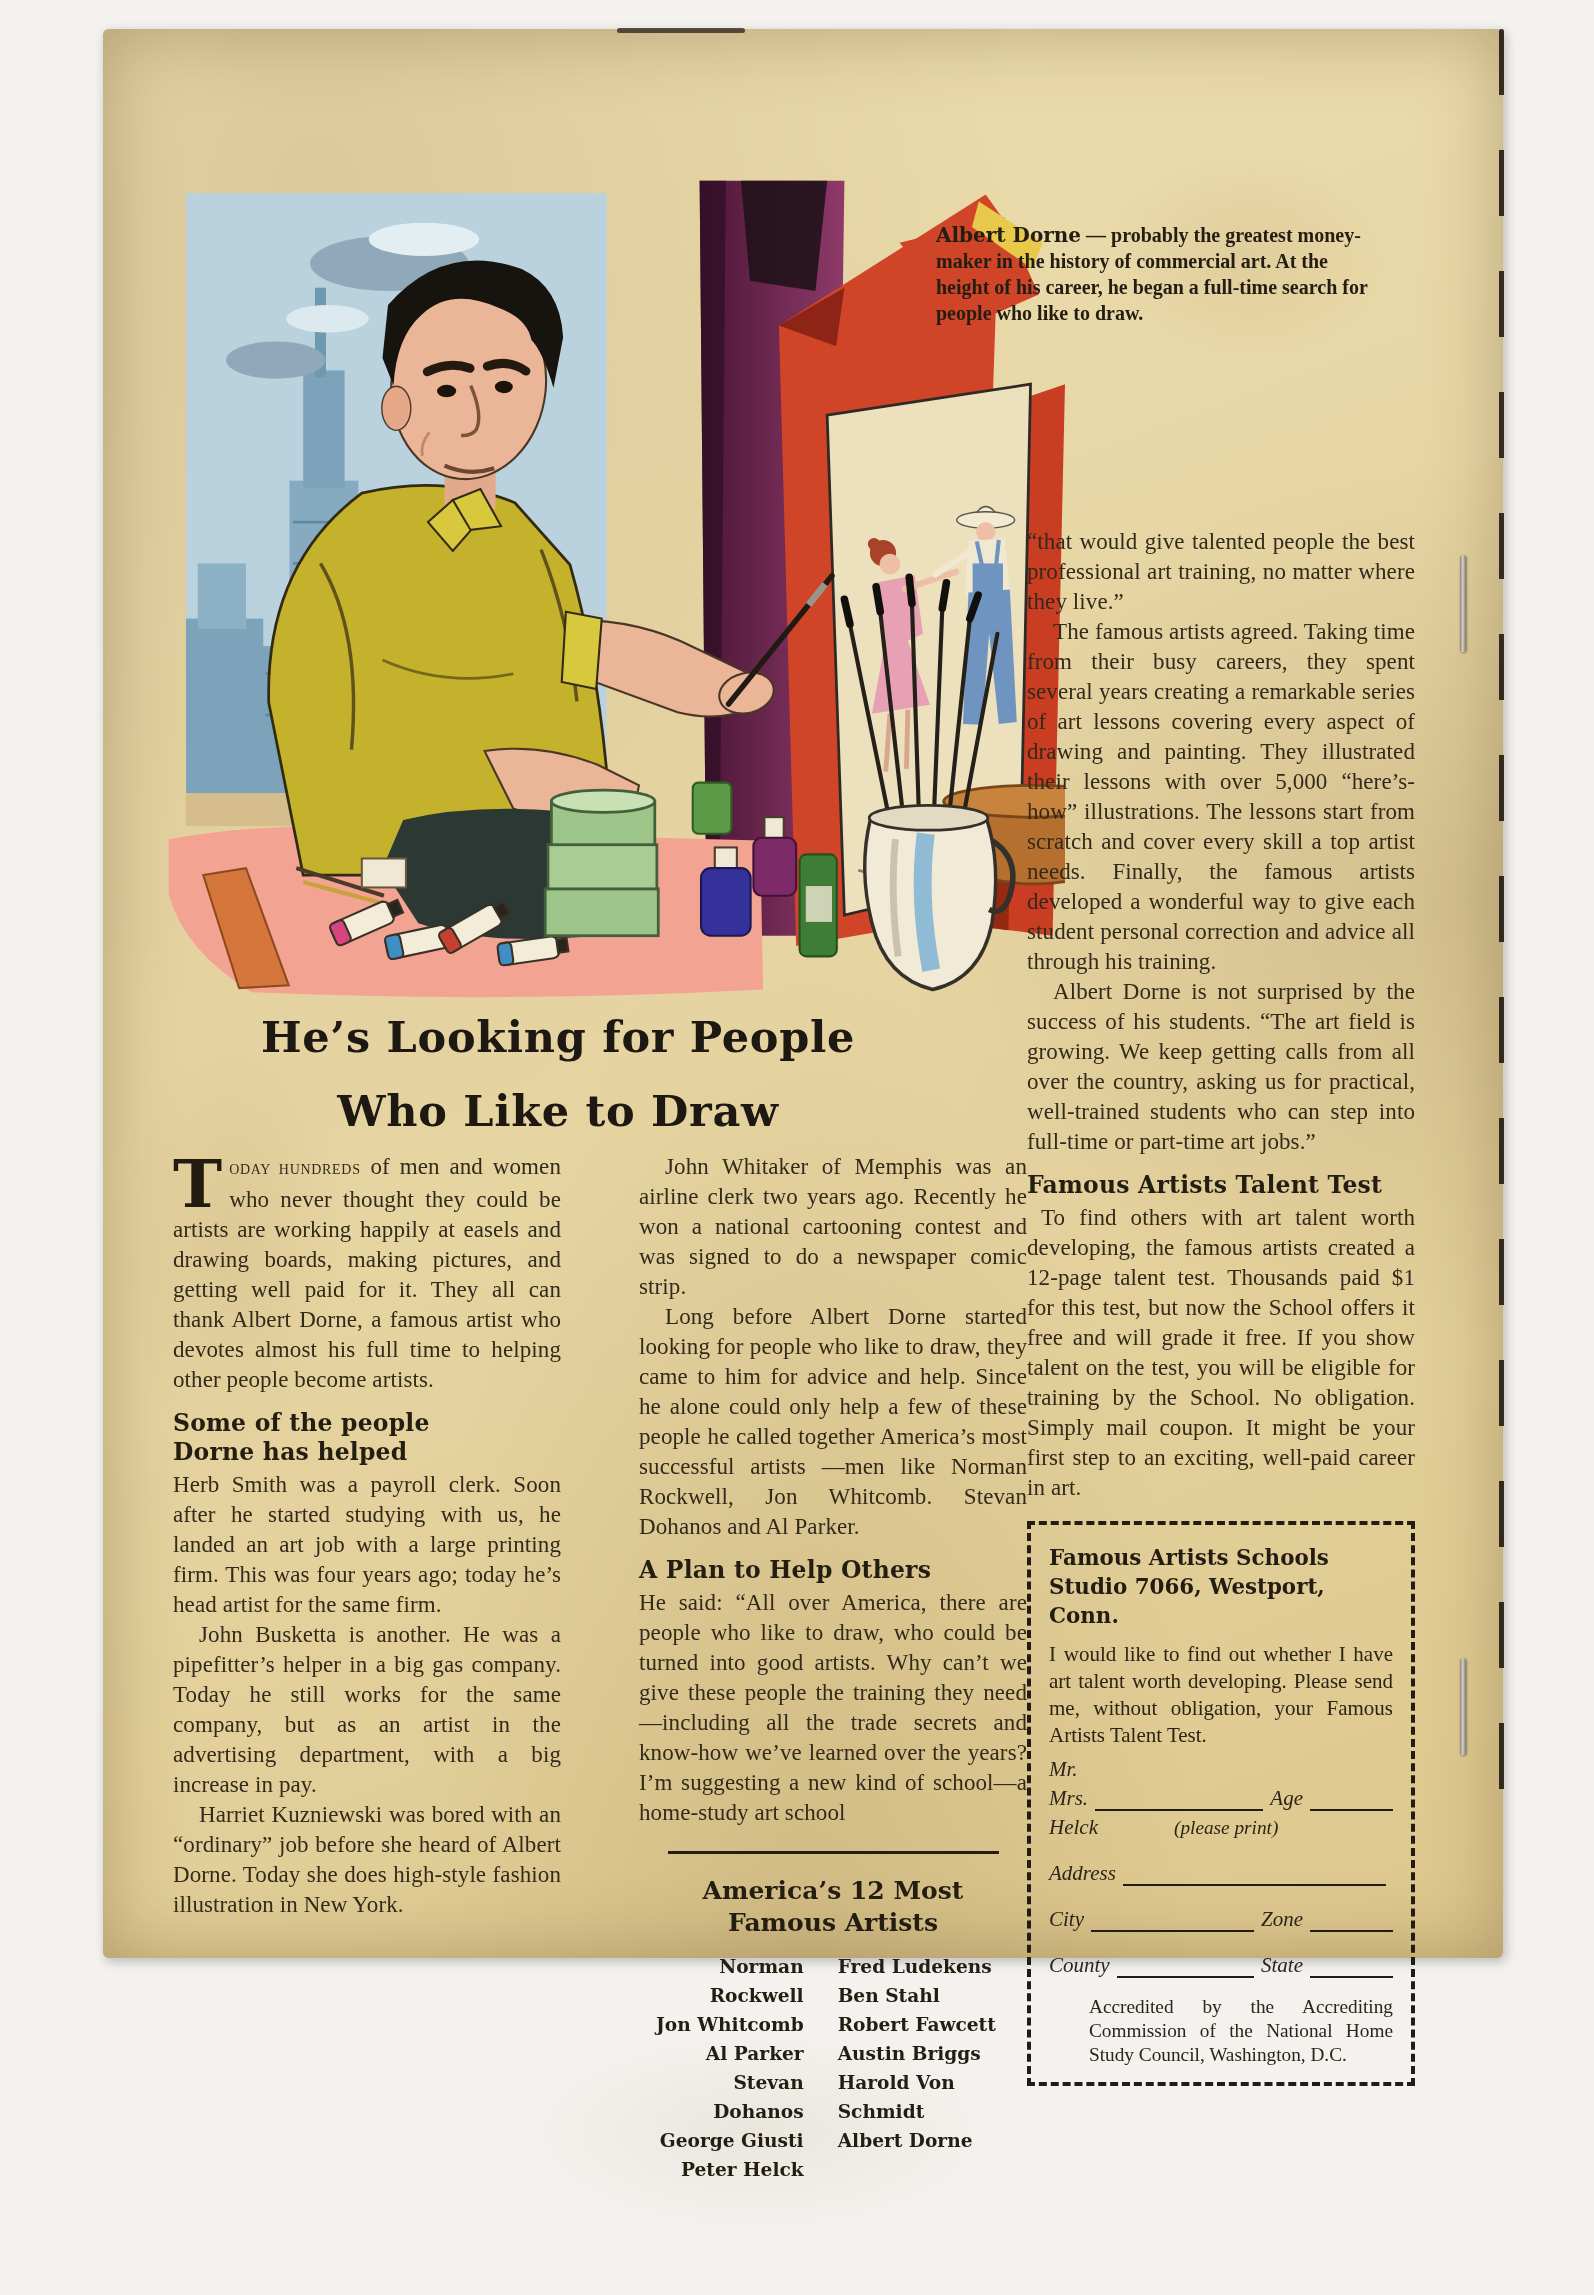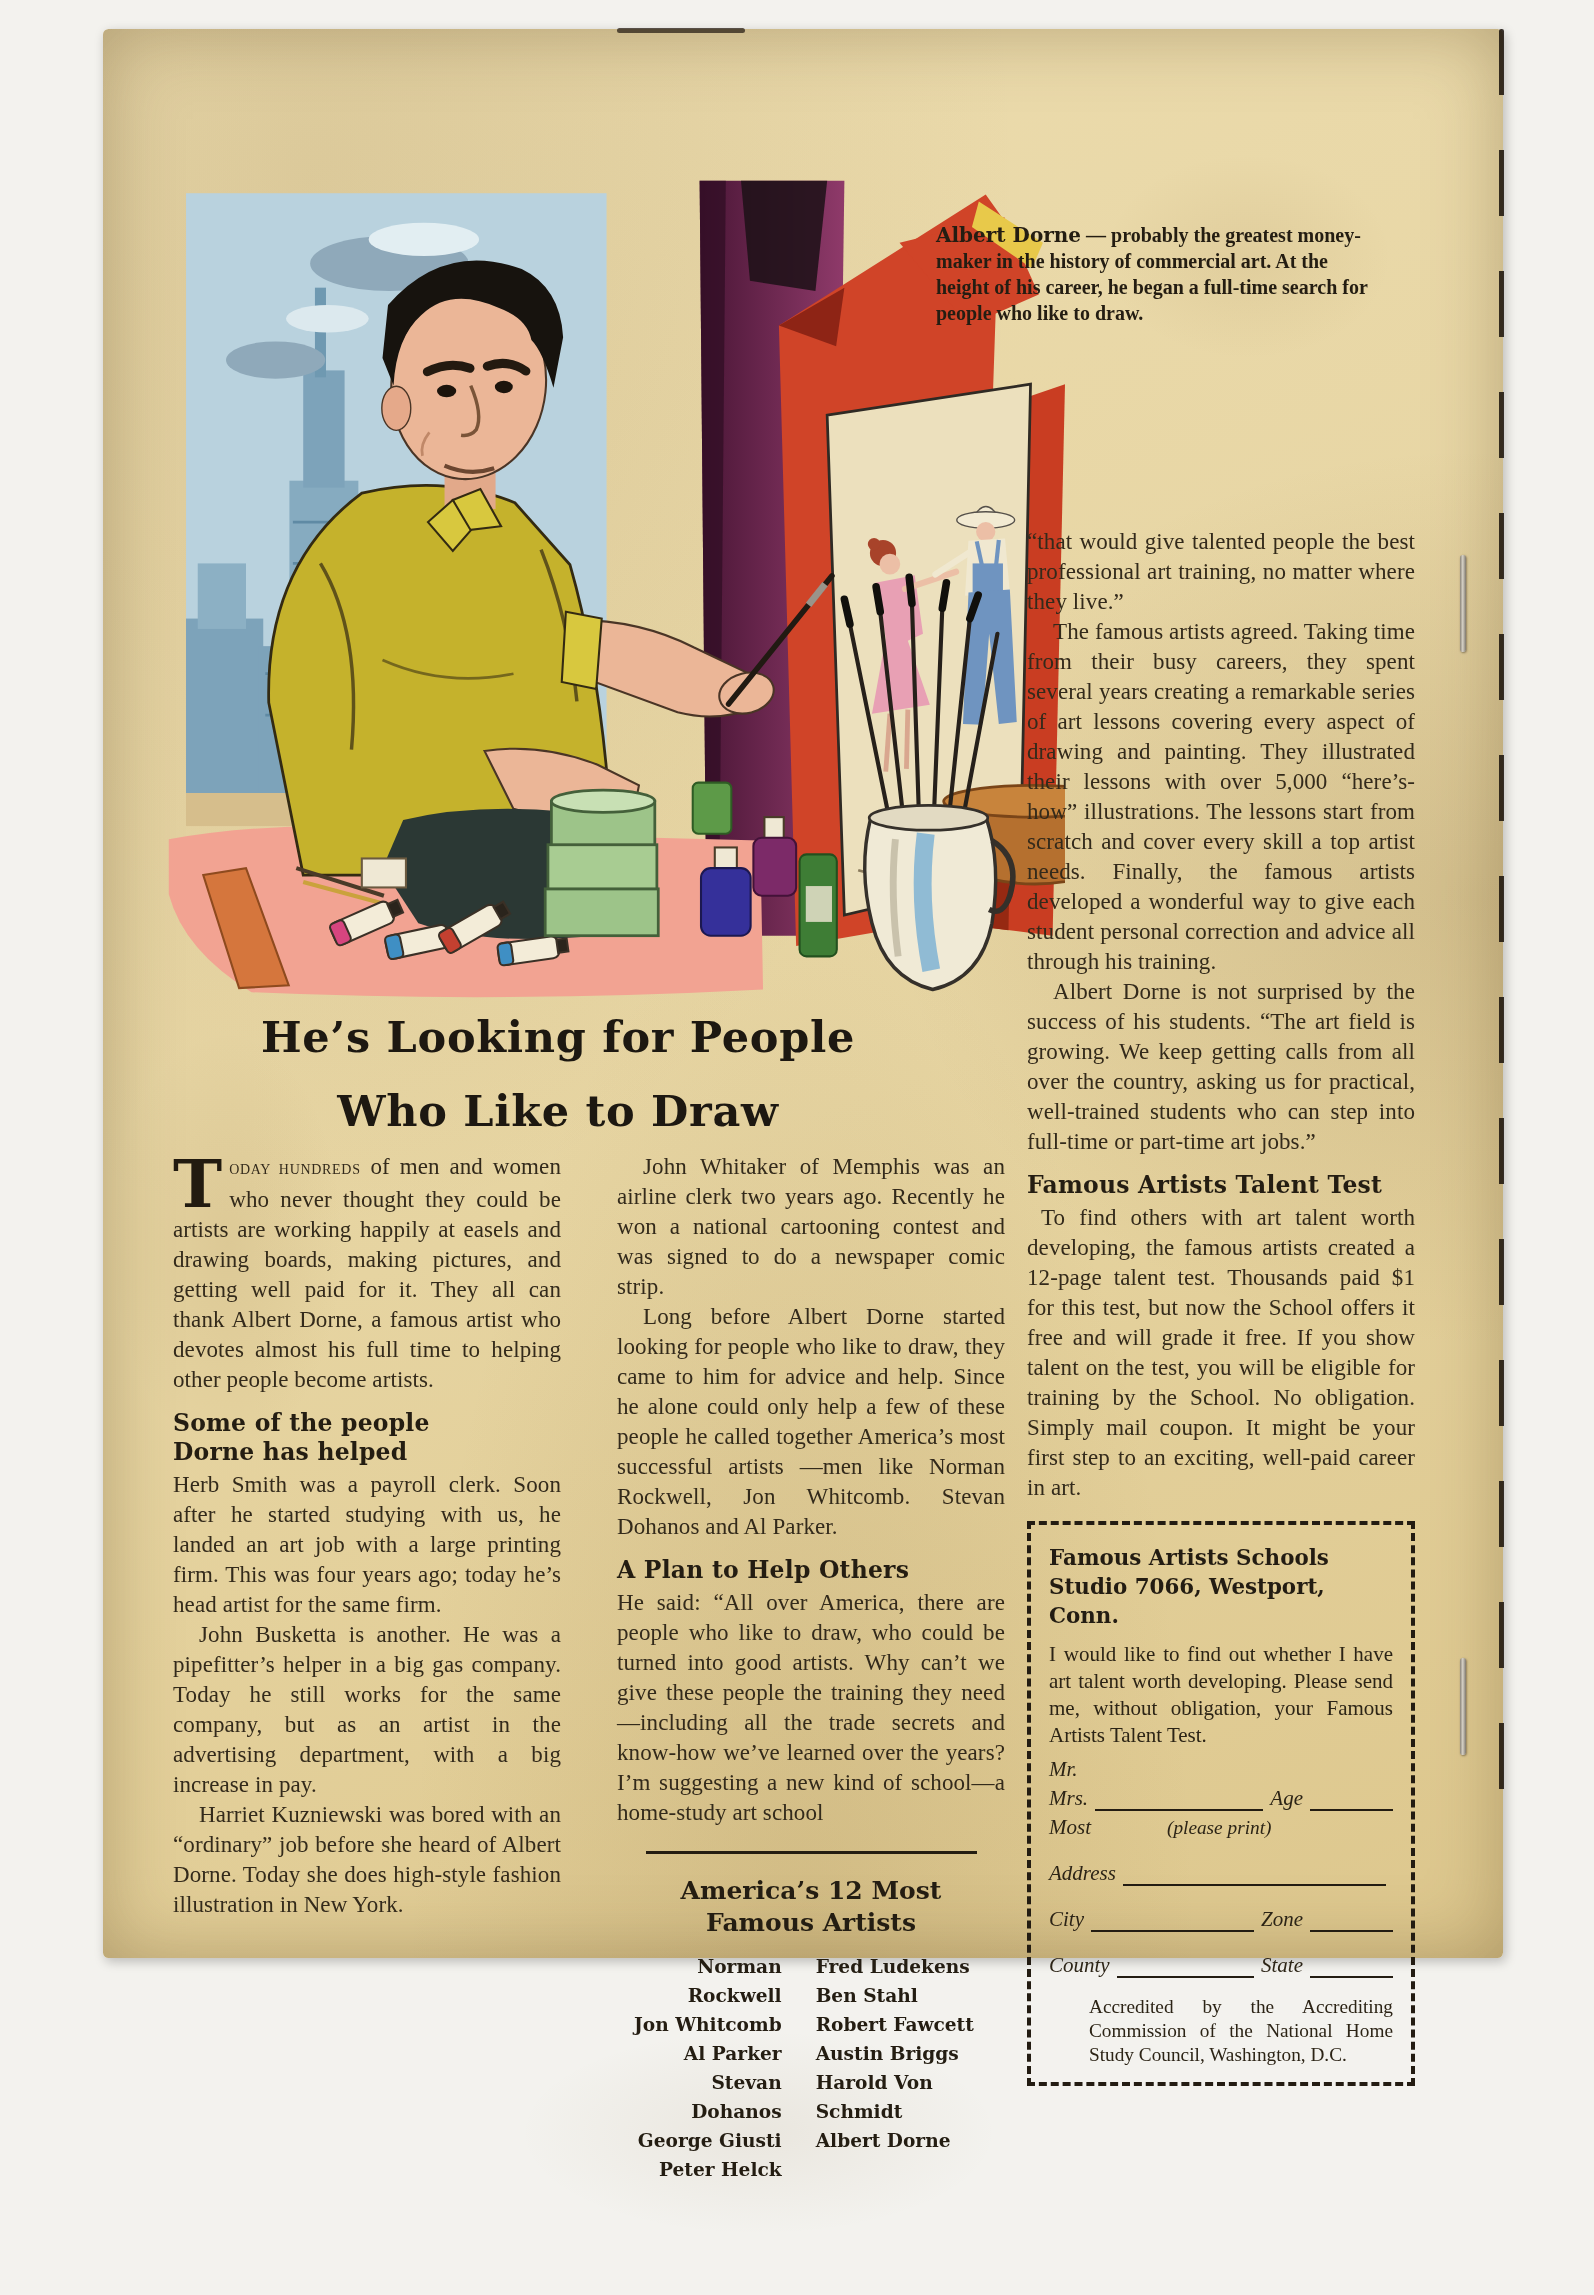--- a/index.html
+++ b/index.html
@@ -43,21 +43,21 @@
 
   .headline{
     position:absolute;left:62px;top:971px;width:786px;margin:0;
     text-align:center;color:#1d1811;
     font:700 43px/74px "DejaVu Serif", serif;letter-spacing:0.7px;
   }
   .headline .hl{display:block;}
 
   .col{position:absolute;width:388px;color:#332a1b;}
   .col-left{left:70px;top:1123px;}
-  .col-mid{left:514px;top:1123px;}
+  .col-mid{left:536px;top:1123px;}
   .col-right{left:924px;top:498px;}
 
   p.body{
     margin:0;font:400 23px/30px "Liberation Serif", serif;
     text-align:justify;letter-spacing:0.1px;
   }
   p.body.ind{text-indent:26px;}
   p.body.sm-ind{text-indent:14px;}
   .dropcap{
     float:left;font:700 66px/52px "DejaVu Serif", serif;
@@ -358,21 +358,21 @@
         <div class="f-row">
           <span class="f-label">Mr.</span>
         </div>
         <div class="f-row">
           <span class="f-label">Mrs.</span>
           <span class="f-line grow"></span>
           <span class="f-label">Age</span>
           <span class="f-line w-small"></span>
         </div>
         <div class="f-row">
-          <span class="f-label">Most</span>
+          <span class="f-label">Helck</span>
           <span class="f-hint">(please print)</span>
         </div>
         <div class="f-row mt-lg">
           <span class="f-label">Address</span>
           <span class="f-line grow"></span>
         </div>
         <div class="f-row mt-lg">
           <span class="f-label">City</span>
           <span class="f-line grow"></span>
           <span class="f-label">Zone</span>

